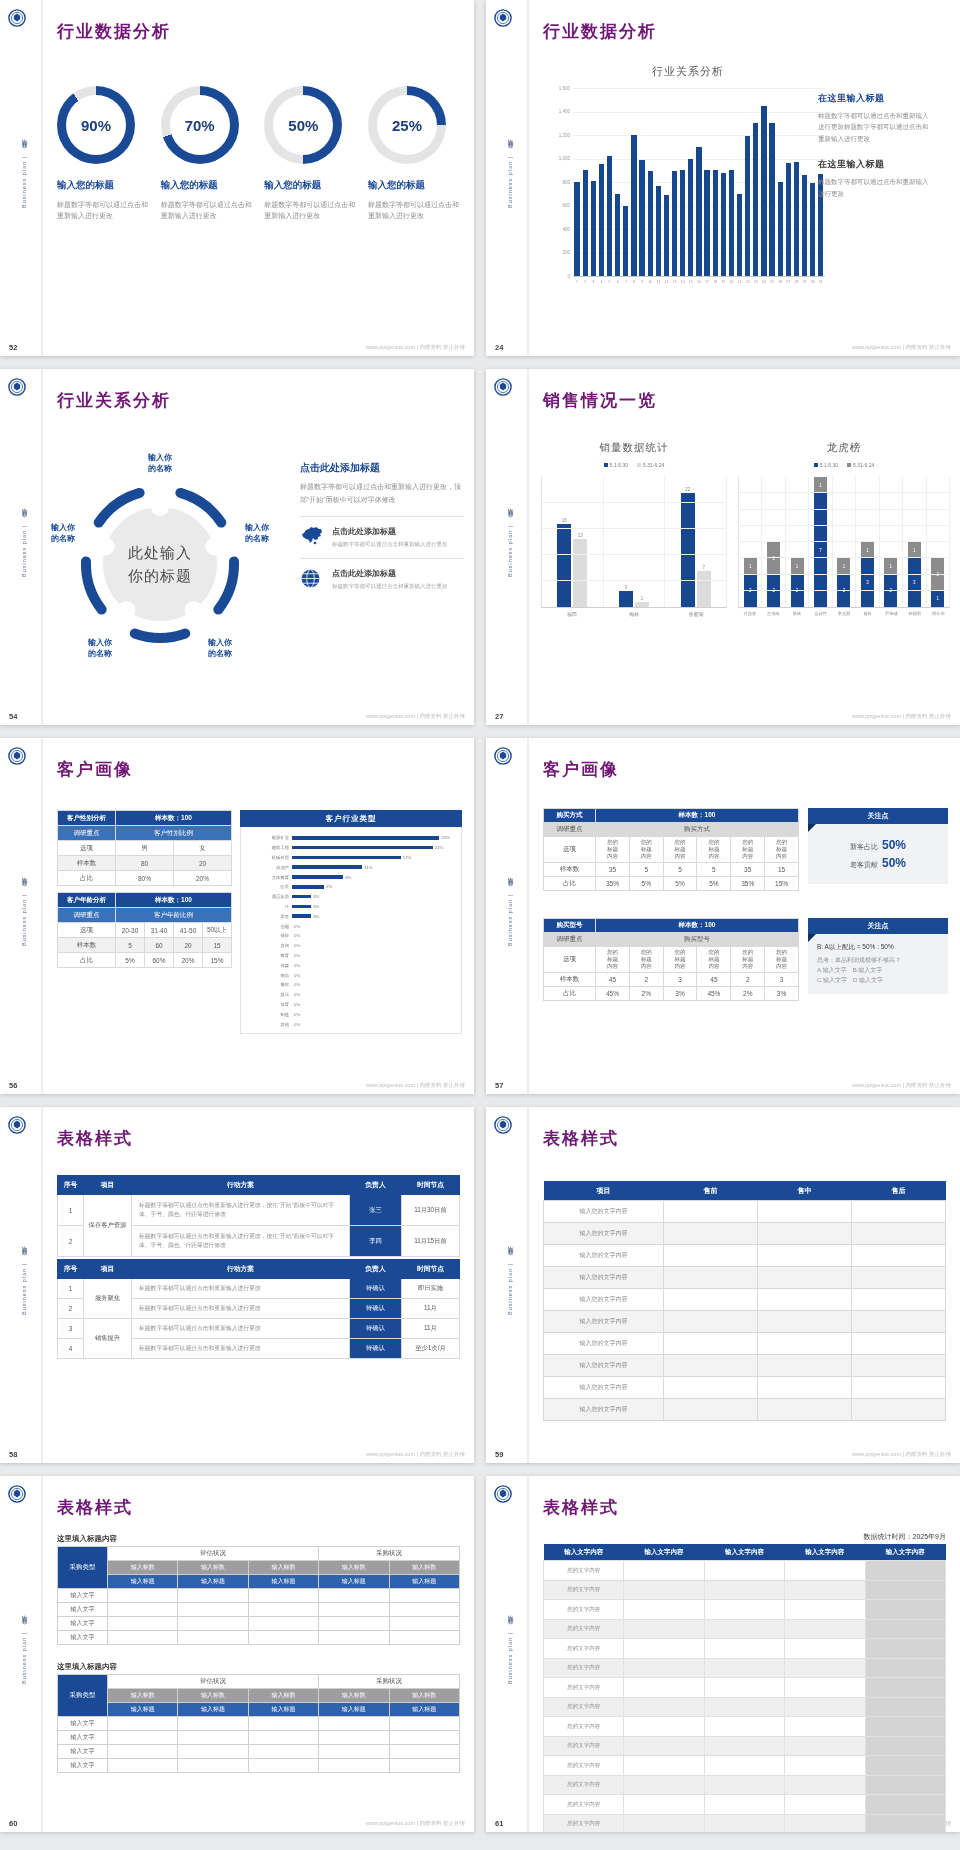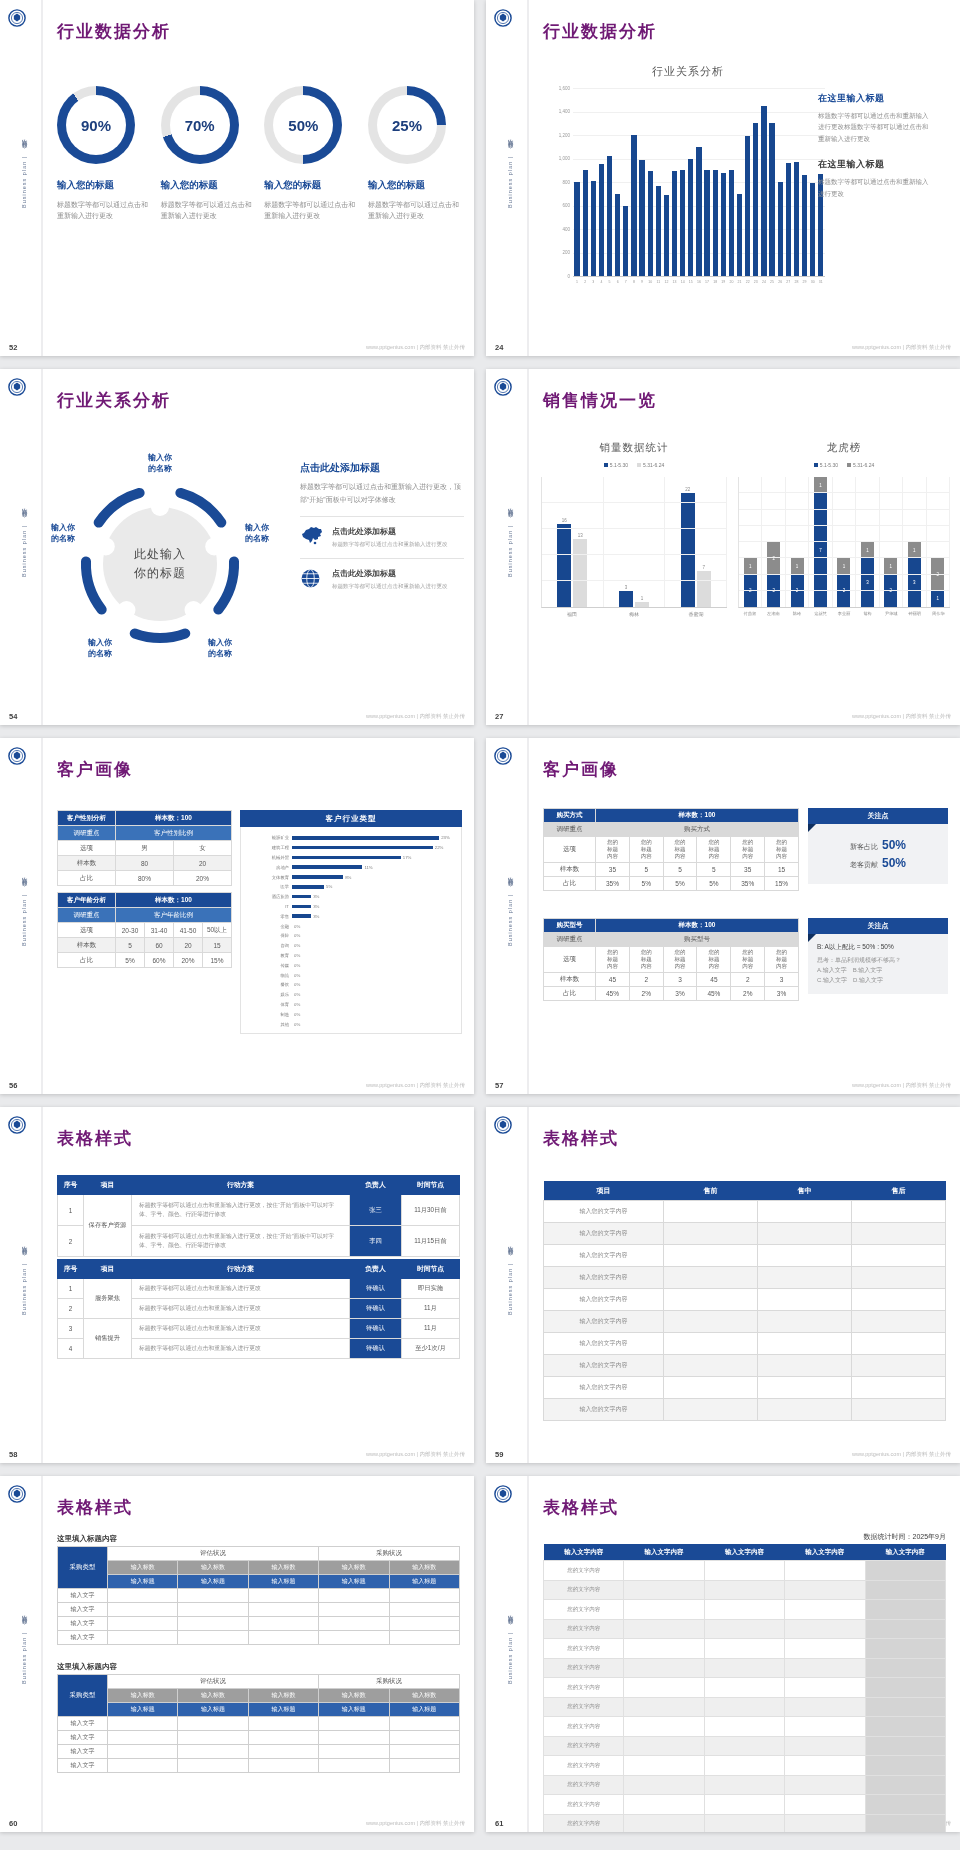--- a/index.html
+++ b/index.html
@@ -31,21 +31,21 @@
   .c53-xl{position:absolute;left:30px;right:8px;bottom:0;height:10px;display:flex}
   .c53-xl span{flex:1;text-align:center;font-size:3.5px;color:#9a9a9a}
   .c53-right{position:absolute;left:332px;top:92px;width:112px}
   .c53-right h5{font-size:9px;color:#1a4a96;margin:0 0 5px;letter-spacing:.5px}
   .c53-right h5.dark{color:#3d3d3d}
   .c53-right p{font-size:6.5px;color:#8f8f8f;line-height:1.75;margin:0 0 14px}
   
   .gear{position:absolute;left:63px;top:98px;width:194px;height:194px}
   .gear svg{position:absolute;left:0;top:0}
   .gear-lb{position:absolute;width:50px;margin-left:-25px;margin-top:-9px;font-size:8px;font-weight:bold;color:#1a4a96;text-align:center;white-space:pre-line;line-height:1.35}
-  .gear-c{position:absolute;left:50%;top:50%;transform:translate(-50%,-50%);font-size:12px;color:#4a4a4a;text-align:left;white-space:pre-line;line-height:1.55;letter-spacing:1px}
+  .gear-c{position:absolute;left:50%;top:50%;transform:translate(-50%,-50%);font-size:15px;color:#4a4a4a;text-align:left;white-space:pre-line;line-height:1.55;letter-spacing:1px}
   .s54-right{position:absolute;left:300px;top:92px;width:164px}
   .s54-right h5{font-size:10px;color:#1a4a96;margin:0 0 6px}
   .s54-right p.lead{font-size:7px;color:#8f8f8f;line-height:1.8;margin:0 0 10px}
   .s54-item{display:flex;gap:8px;border-top:1px solid #e3e3e3;padding:9px 0 8px;align-items:flex-start}
   .s54-item .ic{width:24px;flex:0 0 24px}
   .s54-item h6{font-size:8px;color:#474747;margin:0 0 3px}
   .s54-item p{font-size:5.5px;color:#a3a3a3;margin:0;line-height:1.6}
   
   .c55{position:absolute;top:72px}
   .c55-title{text-align:center;font-size:10.5px;color:#595959;letter-spacing:1px;margin-bottom:7px}

